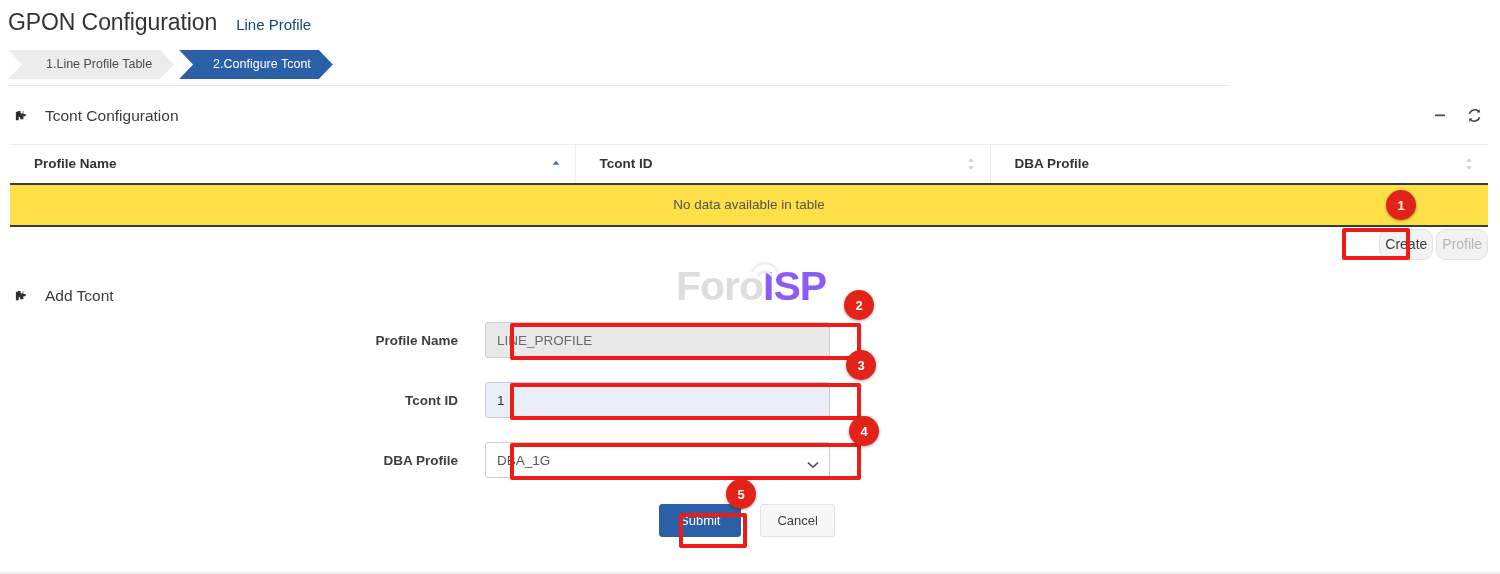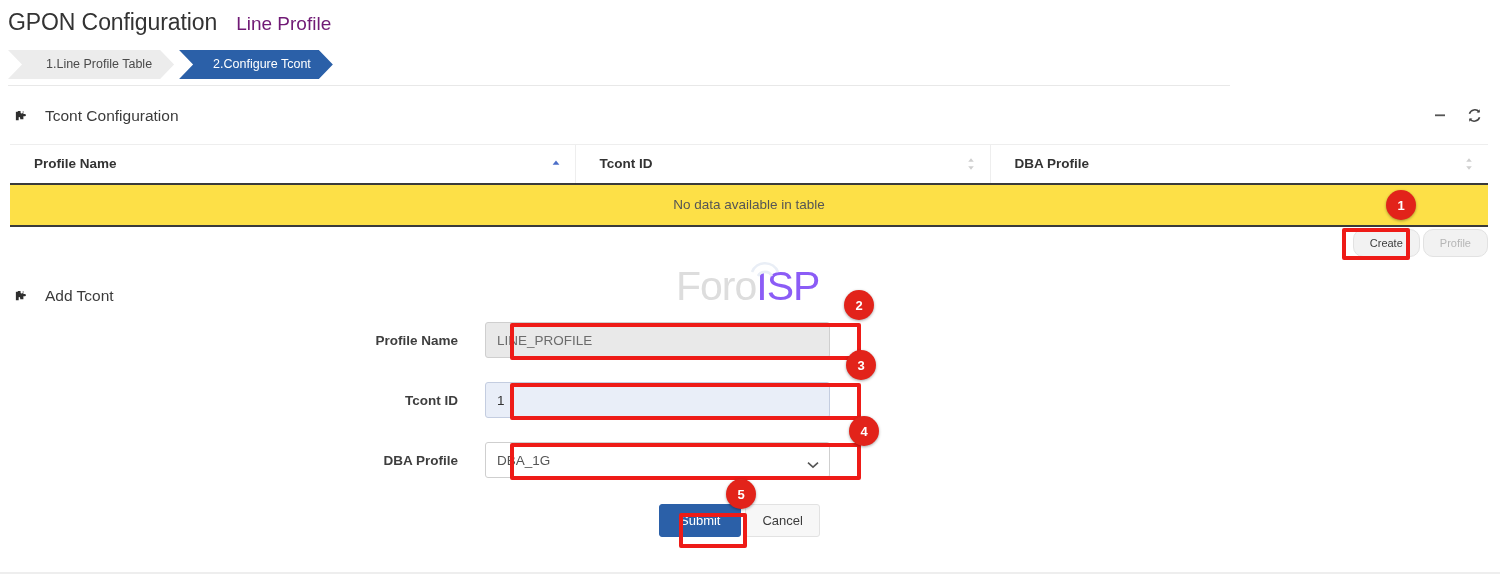--- a/index.html
+++ b/index.html
@@ -28,22 +28,22 @@
     align-items: baseline;
     gap: 19px;
   }
   .page-title {
     font-size: 23px;
     color: #333333;
     font-weight: normal;
     letter-spacing: -0.1px;
   }
   .page-subtitle {
-    font-size: 19px;
-    color: #701a75;
+    font-size: 15px;
+    color: #0c4a6e;
   }
 
   
   .steps {
     position: absolute;
     left: 8px;
     top: 50px;
     display: flex;
     align-items: stretch;
     height: 29px;
@@ -162,22 +162,22 @@
   
   .tbl-actions {
     position: absolute;
     right: 12px;
     top: 229px;
     display: flex;
     gap: 3px;
   }
   .btn {
     font-family: "Liberation Sans", sans-serif;
-    font-size: 11px;
-    padding: 7px 16px;
+    font-size: 14px;
+    padding: 7px 5px;
     border: 1px solid #e2e2e2;
     border-radius: 10px;
     background: #f2f2f2;
     color: #3c3c3c;
     cursor: pointer;
     line-height: 1.1;
   }
   .btn.disabled {
     color: #b6b6b6;
     cursor: default;
@@ -188,21 +188,21 @@
     position: absolute;
     left: 676px;
     top: 258px;
     width: 160px;
     height: 56px;
     user-select: none;
     pointer-events: none;
   }
   .wm-text {
     font-size: 41px;
-    font-weight: normal;
+    font-weight: bold;
     letter-spacing: -1px;
     line-height: 56px;
   }
   .wm-a { color: #dddddd; }
   .wm-b { color: #8b5cf6; }
   .wm-arc {
     position: absolute;
     left: 72px;
     top: 0px;
   }
@@ -251,21 +251,21 @@
   }
   .submit-row {
     display: flex;
     align-items: center;
     height: 40px;
     padding-left: 485px;
   }
   .submit-inner {
     position: relative;
     display: flex;
-    gap: 4px;
+    gap: 19px;
     padding-left: 174px;
   }
   .btn-primary {
     background: #2b60a8;
     border: 1px solid #2b60a8;
     color: #ffffff;
     font-size: 13px;
     padding: 8px 20px;
     border-radius: 3px;
     cursor: pointer;

